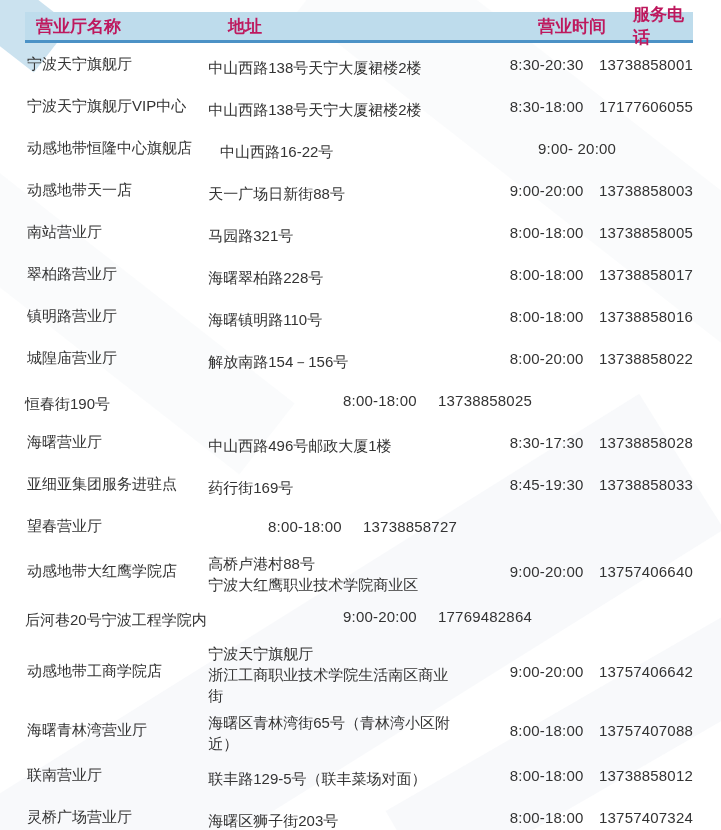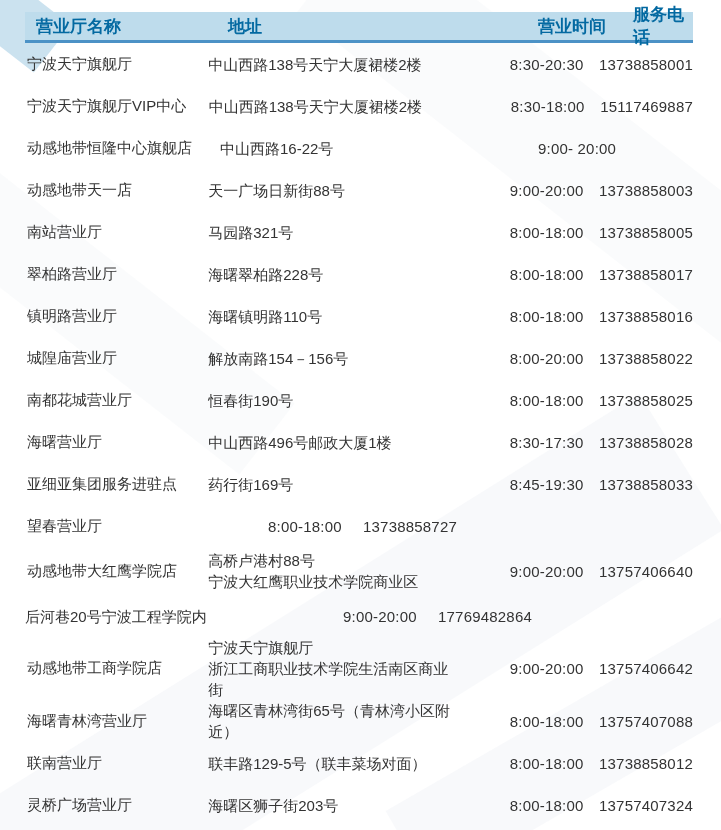--- a/index.html
+++ b/index.html
@@ -34,40 +34,40 @@
     width: 668px;
   }
   .thead {
     display: flex;
     align-items: center;
     height: 28px;
     background: #bedcec;
     border-bottom: 3px solid #4c92c6;
     font-weight: bold;
     font-size: 17px;
-    color: #0369a1;
+    color: #be185d;
   }
   .cell { box-sizing: border-box; }
   .col-name  { width: 195px; }
   .col-addr  { width: 270px; }
   .col-time  { width: 95px; margin-left: 48px;  }
   .col-phone { flex: 1; }
   .h-name { padding-left: 11px; }
   .h-addr { padding-left: 8px; }
 
   .tbody { font-size: 15px; color: #333333; }
   .row {
     display: flex;
     align-items: center;
     min-height: 42px;
     justify-content: flex-end;
   }
   .row-2line { min-height: 48px; }
   .cell-name { padding-left: 2px; }
-  .cell-addr { line-height: 1.4; }
+  .cell-addr { line-height: 1.4; margin-top: 6px; }
   .cell-time, .cell-phone { letter-spacing: 0.2px; }
 </style>
 </head>
 <body>
 
 <div class="bg-layer">
   <div class="chev chev-d"></div>
   <div class="chev chev-b"></div>
   <div class="chev chev-c"></div>
   <div class="chev chev-a"></div>
@@ -89,21 +89,21 @@
         </div>
         <div class="cell cell-time col-time">8:30-20:30</div>
         <div class="cell cell-phone col-phone">13738858001</div>
       </div>
       <div class="row">
         <div class="cell cell-name col-name">宁波天宁旗舰厅VIP中心</div>
         <div class="cell cell-addr col-addr">
           <div>中山西路138号天宁大厦裙楼2楼</div>
         </div>
         <div class="cell cell-time col-time">8:30-18:00</div>
-        <div class="cell cell-phone col-phone">15117469887</div>
+        <div class="cell cell-phone col-phone">17177606055</div>
       </div>
       <div class="row">
         <div class="cell cell-name col-name">动感地带恒隆中心旗舰店</div>
         <div class="cell cell-addr col-addr">
           <div>中山西路16-22号</div>
         </div>
         <div class="cell cell-time col-time">9:00- 20:00</div>
         <div class="cell cell-phone col-phone"></div>
       </div>
       <div class="row">
@@ -140,21 +140,20 @@
       </div>
       <div class="row">
         <div class="cell cell-name col-name">城隍庙营业厅</div>
         <div class="cell cell-addr col-addr">
           <div>解放南路154－156号</div>
         </div>
         <div class="cell cell-time col-time">8:00-20:00</div>
         <div class="cell cell-phone col-phone">13738858022</div>
       </div>
       <div class="row">
-        <div class="cell cell-name col-name">南都花城营业厅</div>
         <div class="cell cell-addr col-addr">
           <div>恒春街190号</div>
         </div>
         <div class="cell cell-time col-time">8:00-18:00</div>
         <div class="cell cell-phone col-phone">13738858025</div>
       </div>
       <div class="row">
         <div class="cell cell-name col-name">海曙营业厅</div>
         <div class="cell cell-addr col-addr">
           <div>中山西路496号邮政大厦1楼</div>

